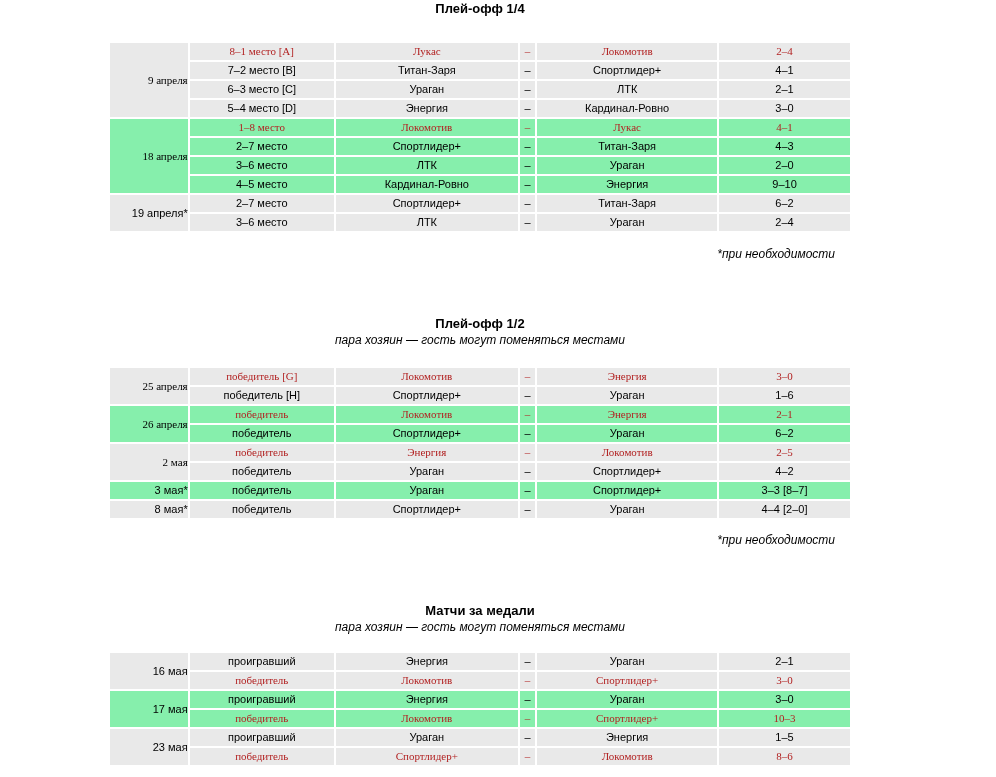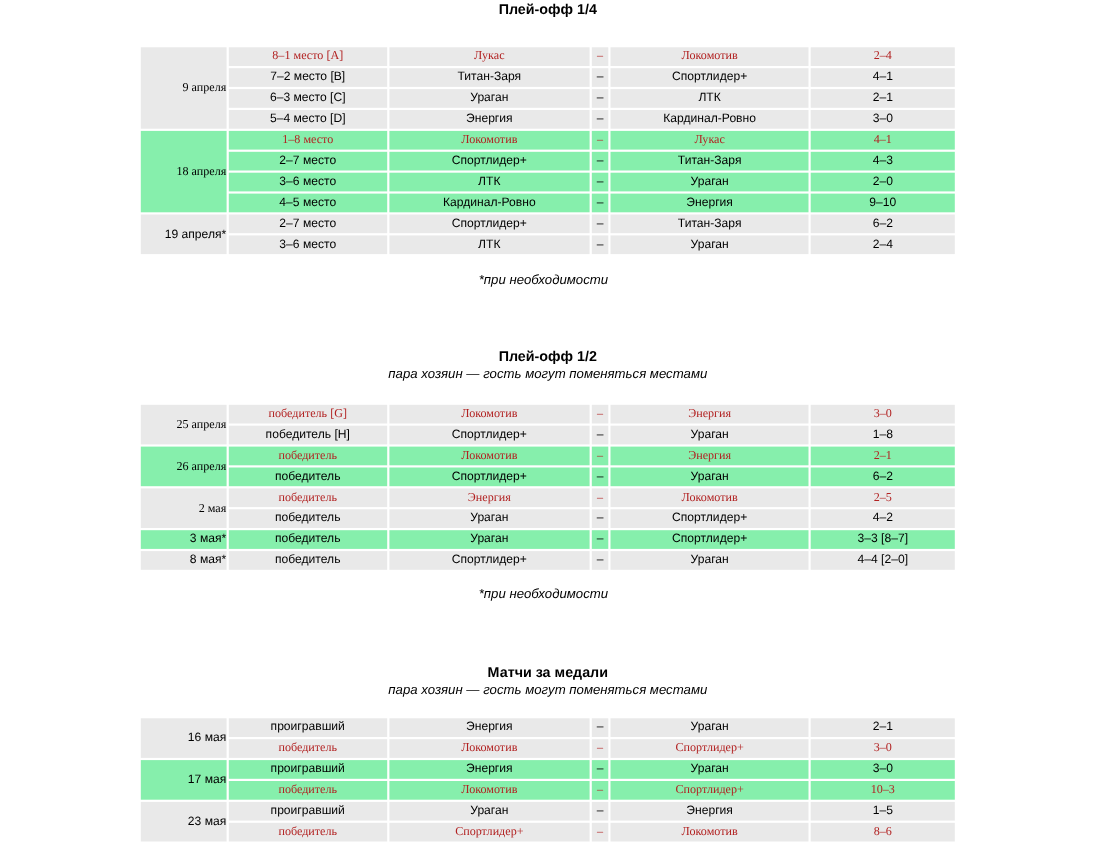--- a/index.html
+++ b/index.html
@@ -3,33 +3,32 @@
 <meta charset="utf-8">
 <style>
   html,body{margin:0;padding:0;background:#ffffff;}
   .page{
     position:relative;
     width:916px;height:777px;
     background:#ffffff;
     font-family:"Liberation Sans","DejaVu Sans",sans-serif;
     color:#000;
     overflow:hidden;
-    margin-left:18px;
   }
   .sec-title{
     position:absolute;left:108px;width:744px;
     text-align:center;font-weight:bold;font-size:13px;line-height:15px;
   }
   .sec-sub{
     position:absolute;left:108px;width:744px;
     text-align:center;font-style:italic;font-size:12px;line-height:15px;
   }
   .footnote{
-    position:absolute;left:104px;width:744px;
-    text-align:center;font-style:italic;font-size:12px;line-height:14px;
+    position:absolute;left:91px;width:744px;
+    text-align:right;font-style:italic;font-size:12px;line-height:14px;
   }
   table.bracket{
     position:absolute;left:108px;
     border-collapse:separate;border-spacing:2px;
     table-layout:fixed;width:744px;
   }
   table.bracket td{
     height:17px;padding:0;margin:0;
     text-align:center;vertical-align:middle;
     font-size:11px;line-height:17px;
@@ -162,21 +161,21 @@
         <td>Локомотив</td>
         <td>–</td>
         <td>Энергия</td>
         <td>3–0</td>
       </tr>
       <tr class="shade-g">
         <td>победитель [H]</td>
         <td>Спортлидер+</td>
         <td>–</td>
         <td>Ураган</td>
-        <td>1–8</td>
+        <td>1–6</td>
       </tr>
 
       <tr class="shade-w hl">
         <td class="date" rowspan="2">26 апреля</td>
         <td>победитель</td>
         <td>Локомотив</td>
         <td>–</td>
         <td>Энергия</td>
         <td>2–1</td>
       </tr>

